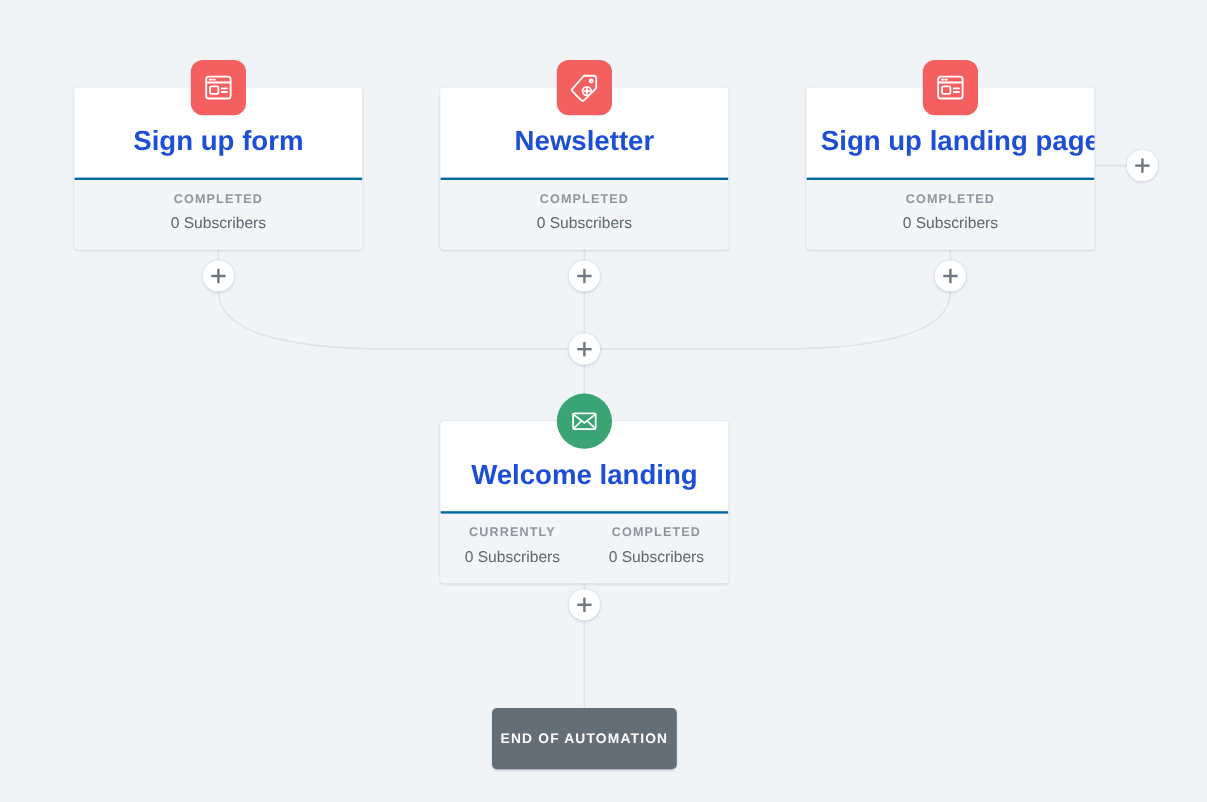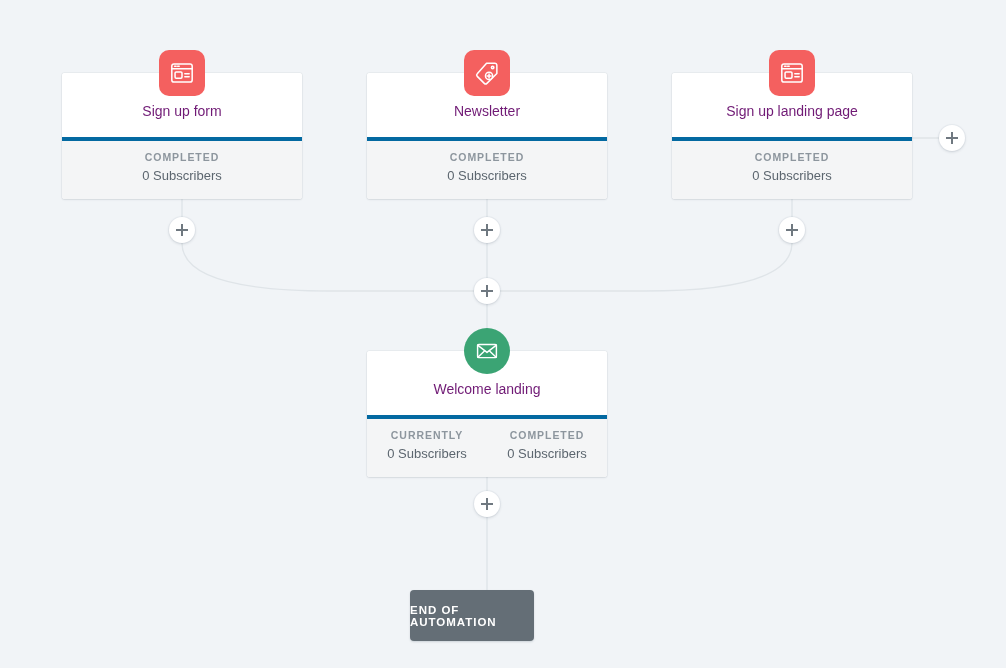--- a/index.html
+++ b/index.html
@@ -38,29 +38,29 @@
     border-radius: 3px;
     box-shadow: 0 1px 2px rgba(45,62,80,.10), 0 0 0 1px rgba(45,62,80,.045);
     overflow: hidden;
   }
   .card-head {
     background: #ffffff;
     padding: 30px 12px 16px;
     text-align: center;
   }
   .card-title {
-    font-size: 14px;
-    font-weight: 400;
-    color: #701a75;
+    font-size: 23px;
+    font-weight: 700;
+    color: #1d4ed8;
     line-height: 1.25;
     white-space: nowrap;
   }
   .card-foot {
     background: #f4f5f6;
-    border-top: 4px solid #0369a1;
+    border-top: 2px solid #0369a1;
     display: flex;
     padding: 9px 0 12px;
   }
   .stat {
     flex: 1 1 0;
     text-align: center;
   }
   .stat-label {
     font-size: 10.5px;
     font-weight: 700;
@@ -243,15 +243,15 @@
       </div>
       <div class="stat">
         <div class="stat-label">COMPLETED</div>
         <div class="stat-value">0 Subscribers</div>
       </div>
     </div>
   </div>
 
   <div class="plus" style="left:474px; top:491px;"></div>
 
-  <div class="end-box" style="left:410px; top:590px; width:124px; height:51px;">END OF AUTOMATION</div>
+  <div class="end-box" style="left:410px; top:590px; width:154px; height:51px;">END OF AUTOMATION</div>
 
 </div>
 
 </body></html>

